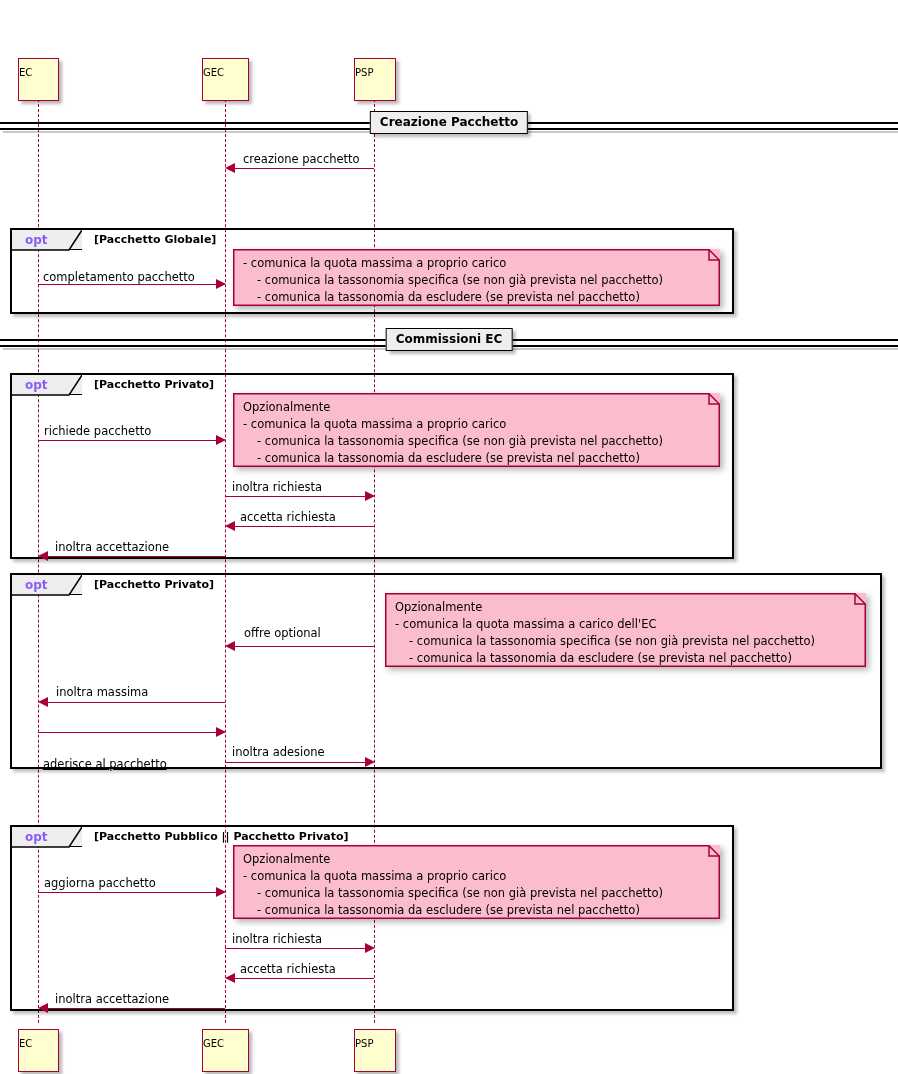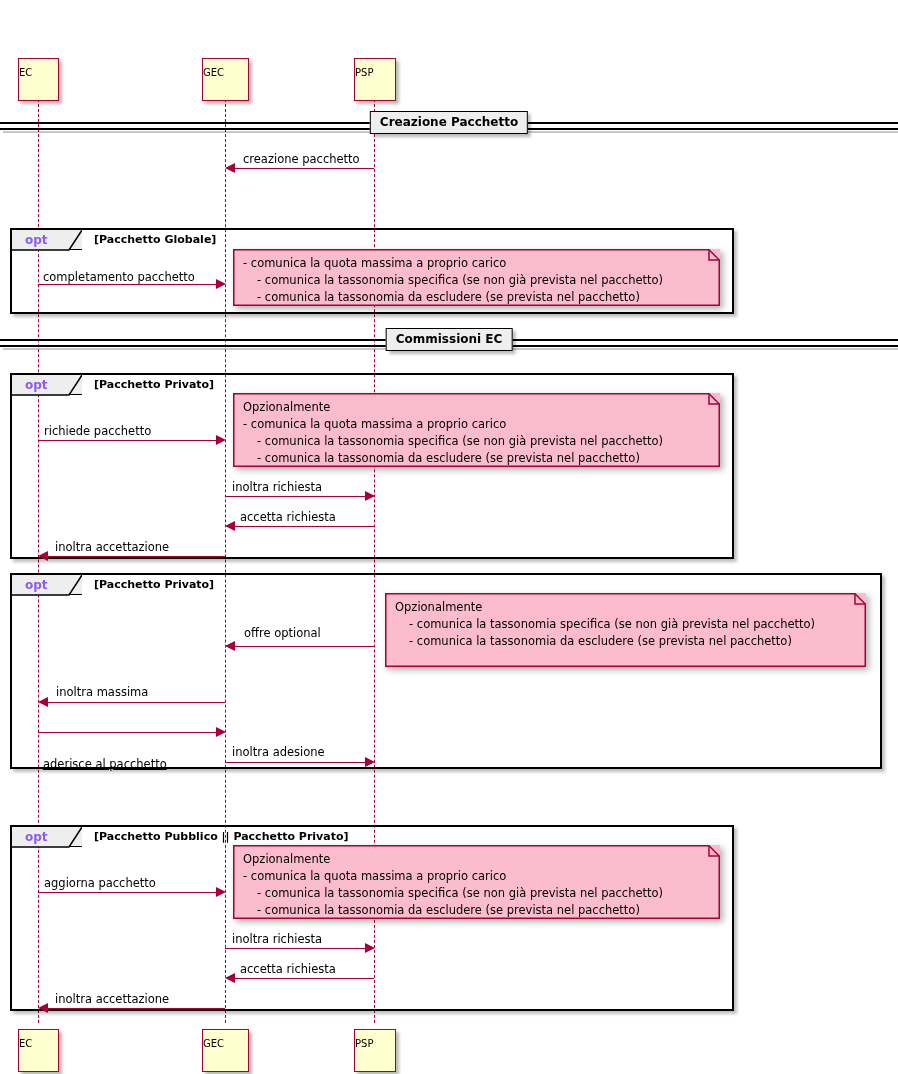--- a/index.html
+++ b/index.html
@@ -301,20 +301,21 @@
     <div class="group-cond" style="left:82px;">[Pacchetto Privato]</div>
   </div>
 
   <div class="note" style="left:385px; top:593px; width:481px; height:74px;">
     <svg class="note-shape" width="481" height="74" viewBox="0 0 481 74">
       <path d="M0.75,0.75 L470,0.75 L480.25,11 L480.25,73.25 L0.75,73.25 Z" fill="#FBBDCD" stroke="#A80036" stroke-width="1.5"></path>
       <path d="M470,0.75 L470,11 L480.25,11" fill="none" stroke="#A80036" stroke-width="1.5"></path>
     </svg>
     <div class="note-body">
       <div class="note-line">Opzionalmente</div>
+      <div class="note-line">- comunica la quota massima a carico dell'EC</div>
       <div class="note-line indent">- comunica la tassonomia specifica (se non già prevista nel pacchetto)</div>
       <div class="note-line indent">- comunica la tassonomia da escludere (se prevista nel pacchetto)</div>
     </div>
   </div>
 
   <div class="msg" style="left:234px; top:646px; width:140px;"></div>
   <div class="arrowhead arrow-left" style="left:225px; top:641px;"></div>
   <div class="msg-label" style="left:244px; top:626px;">offre optional</div>
 
   <div class="msg" style="left:47px; top:702px; width:178px;"></div>

